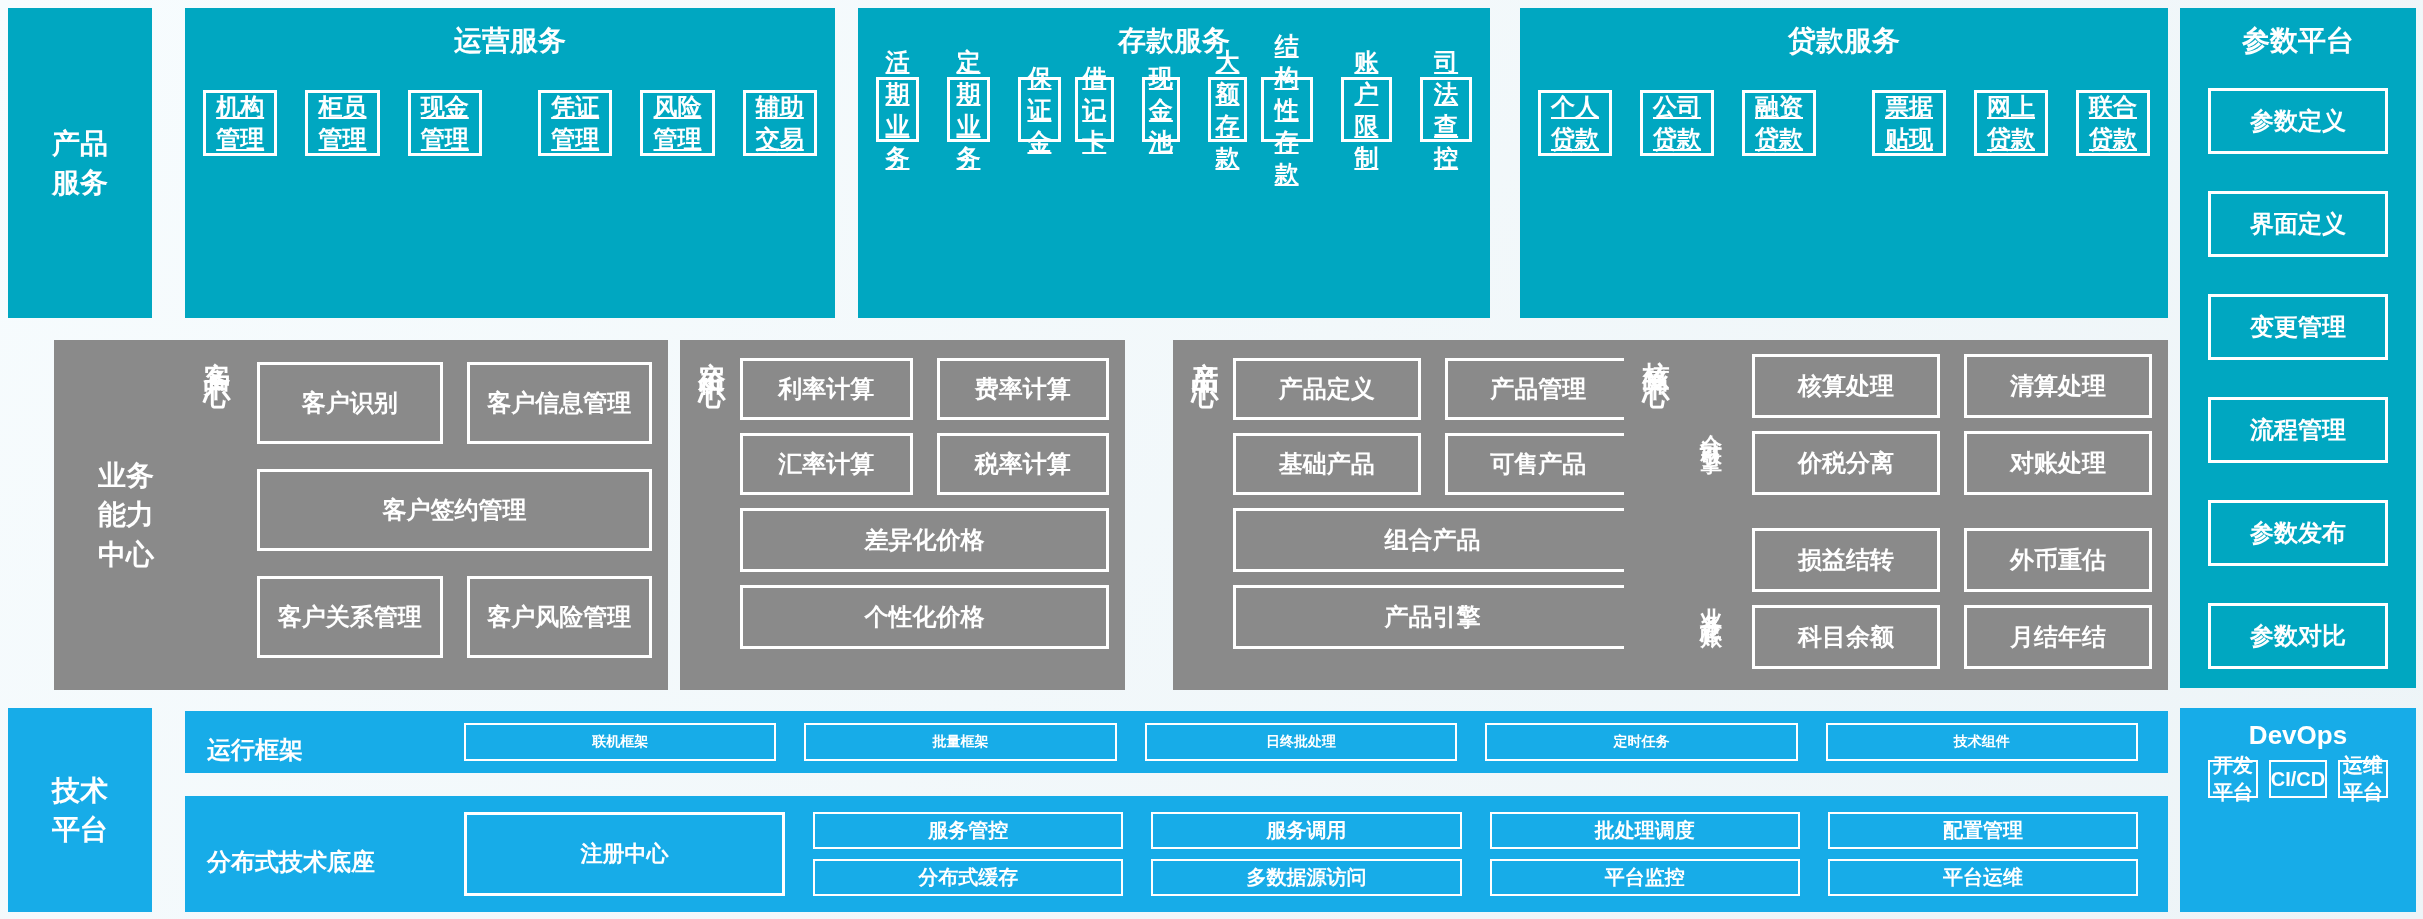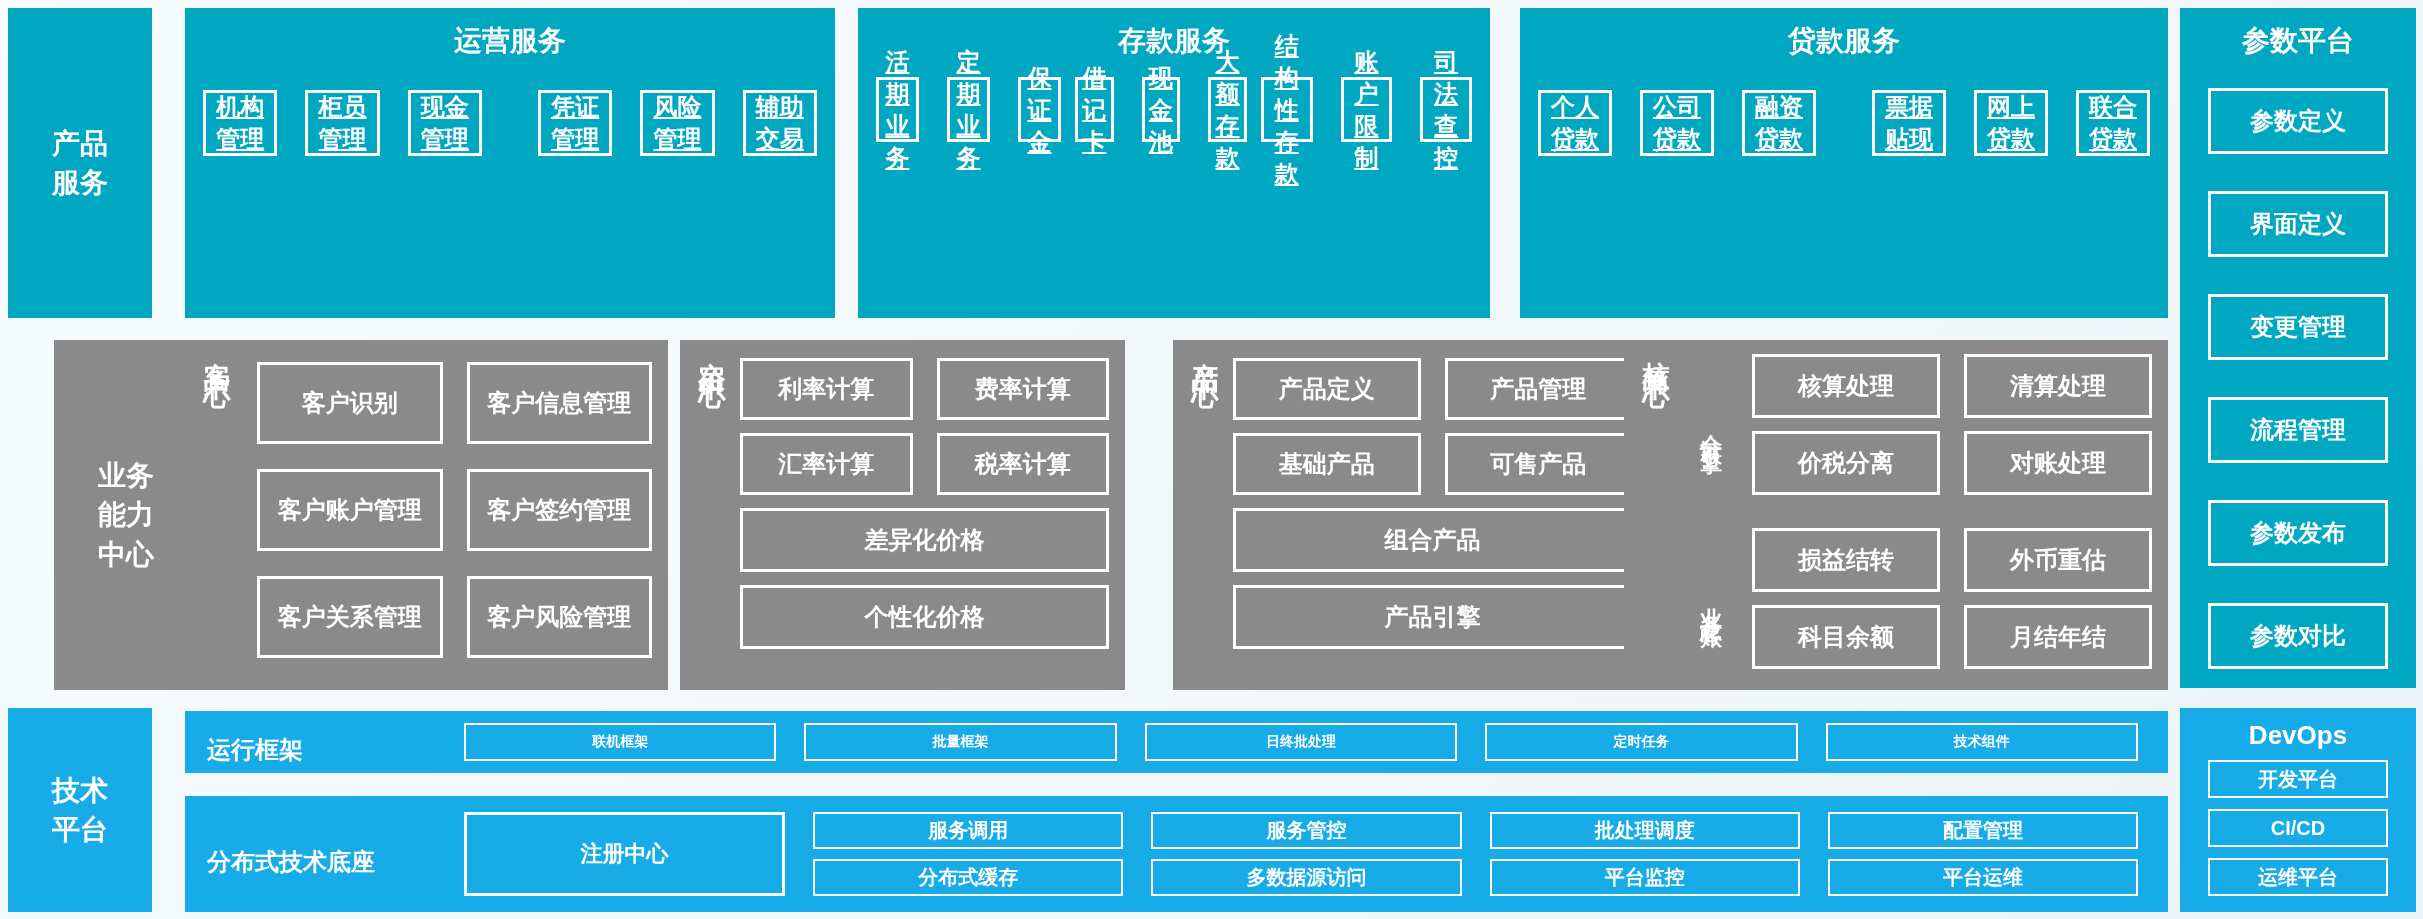--- a/index.html
+++ b/index.html
@@ -88,21 +88,21 @@
   .runfw-items .box{flex:1;border-width:2px;font-size:14px;height:auto;}
 
   .base-content{position:absolute;left:279px;right:30px;top:16px;bottom:16px;
     display:flex;gap:28px;}
   .registry{width:321px;font-size:22px;}
   .base-grid{flex:1;display:flex;flex-direction:column;gap:10px;}
   .base-grid .row{flex:1;gap:28px;}
   .base-grid .box{flex:1;height:auto;border-width:2px;font-size:20px;}
 
   .devops-title{text-align:center;font-size:26px;font-weight:bold;line-height:34px;}
-  .devops-items{display:flex;flex-direction:column;gap:11px;margin-top:8px;}
+  .devops-items{display:flex;flex-direction:row;gap:11px;margin-top:8px;}
   .devops-items .box{height:38px;border-width:2px;font-size:20px;}
 </style>
 </head>
 <body>
 
 <div class="canvas">
 
   <div class="blk teal rail b-rail-product">
     <span class="rail-label">产品服务</span>
   </div>
@@ -179,21 +179,20 @@
   </div>
 
   <div class="blk gray b-customer">
     <div class="center-label vlabel">客户中心</div>
     <div class="customer-grid">
       <div class="row">
         <div class="box">客户识别</div>
         <div class="box">客户信息管理</div>
       </div>
       <div class="row">
-        <div class="box">客户账户管理</div>
         <div class="box">客户签约管理</div>
       </div>
       <div class="row">
         <div class="box">客户关系管理</div>
         <div class="box">客户风险管理</div>
       </div>
     </div>
   </div>
 
   <div class="blk gray b-pricing">
@@ -270,22 +269,22 @@
       <div class="box">技术组件</div>
     </div>
   </div>
 
   <div class="blk blue b-base">
     <div class="tech-label">分布式技术底座</div>
     <div class="base-content">
       <div class="box registry">注册中心</div>
       <div class="base-grid">
         <div class="row">
+          <div class="box">服务管控</div>
           <div class="box">服务调用</div>
-          <div class="box">服务管控</div>
           <div class="box">批处理调度</div>
           <div class="box">配置管理</div>
         </div>
         <div class="row">
           <div class="box">分布式缓存</div>
           <div class="box">多数据源访问</div>
           <div class="box">平台监控</div>
           <div class="box">平台运维</div>
         </div>
       </div>

